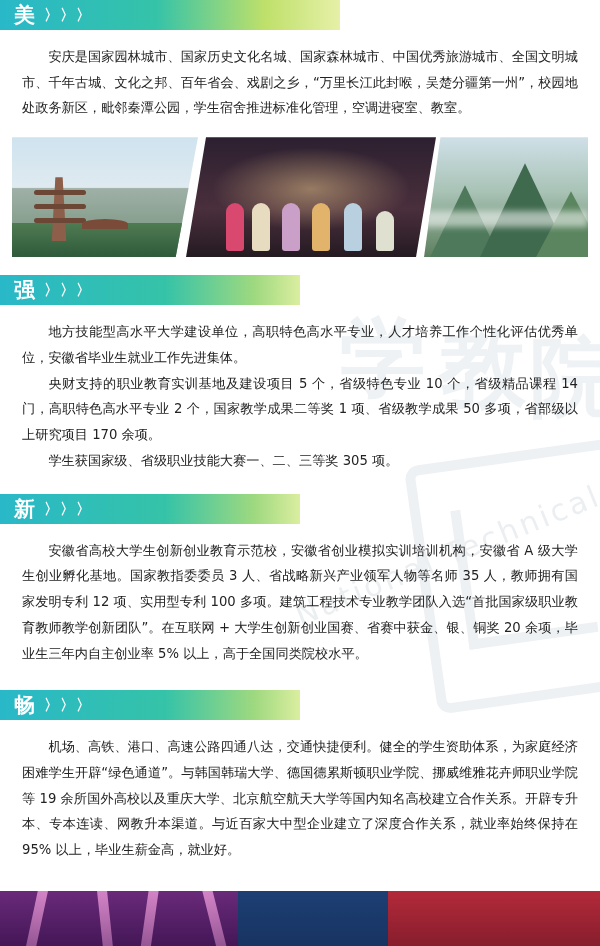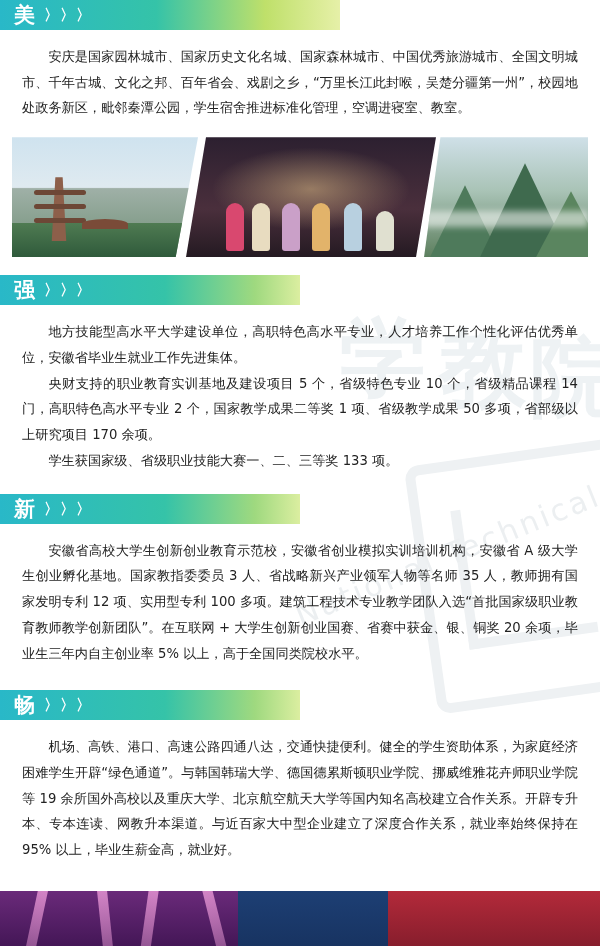--- a/index.html
+++ b/index.html
@@ -300,21 +300,21 @@
   </div>
 
   <div class="sec-head" style="margin-top:18px;">
     <div class="sec-bar short"></div>
     <div class="sec-title">强</div>
     <div class="sec-arrows">〉〉〉</div>
   </div>
   <div class="body-block">
     <p>地方技能型高水平大学建设单位，高职特色高水平专业，人才培养工作个性化评估优秀单位，安徽省毕业生就业工作先进集体。</p>
     <p>央财支持的职业教育实训基地及建设项目 5 个，省级特色专业 10 个，省级精品课程 14 门，高职特色高水平专业 2 个，国家教学成果二等奖 1 项、省级教学成果 50 多项，省部级以上研究项目 170 余项。</p>
-    <p>学生获国家级、省级职业技能大赛一、二、三等奖 133 项。</p>
+    <p>学生获国家级、省级职业技能大赛一、二、三等奖 305 项。</p>
   </div>
 
   <div class="sec-head" style="margin-top:10px;">
     <div class="sec-bar short"></div>
     <div class="sec-title">新</div>
     <div class="sec-arrows">〉〉〉</div>
   </div>
   <div class="body-block">
     <p>安徽省高校大学生创新创业教育示范校，安徽省创业模拟实训培训机构，安徽省 A 级大学生创业孵化基地。国家教指委委员 3 人、省战略新兴产业领军人物等名师 35 人，教师拥有国家发明专利 12 项、实用型专利 100 多项。建筑工程技术专业教学团队入选“首批国家级职业教育教师教学创新团队”。在互联网 + 大学生创新创业国赛、省赛中获金、银、铜奖 20 余项，毕业生三年内自主创业率 5% 以上，高于全国同类院校水平。</p>
   </div>

